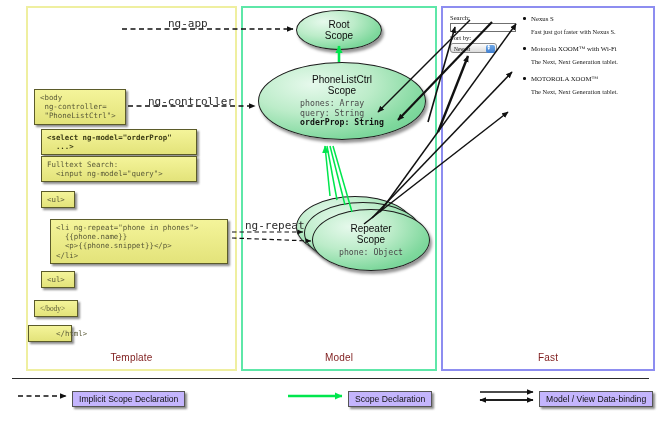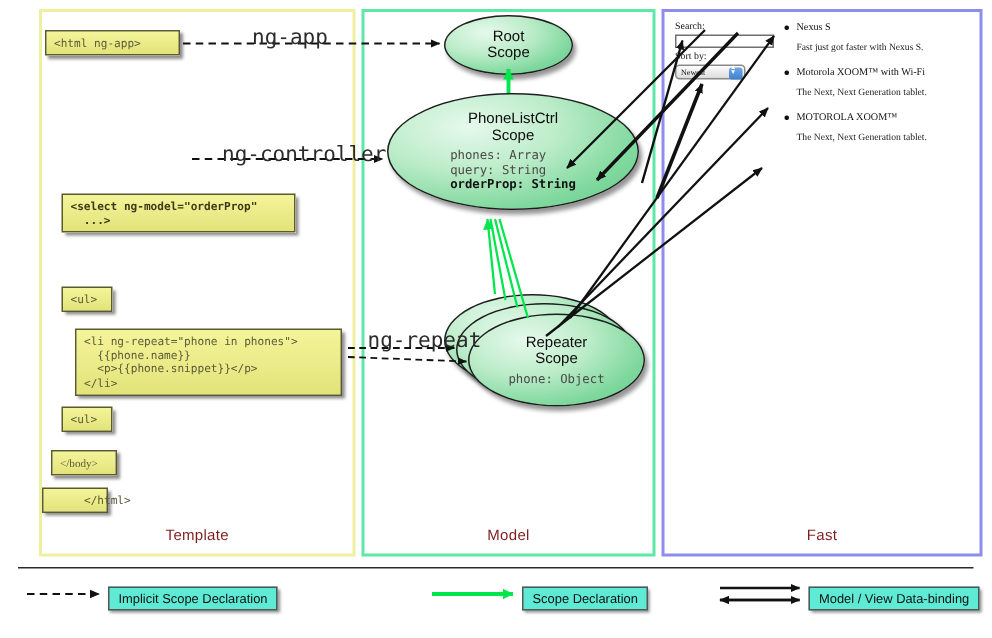--- a/index.html
+++ b/index.html
@@ -59,21 +59,21 @@
     white-space: pre;
     box-shadow: 2px 2px 2px rgba(0,0,0,.45);
   }
   .codebox.bold { font-weight: bold; color: #3a3a14; }
 
   
   .edge-label {
     position: absolute;
     z-index: 45;
     font-family: "DejaVu Sans Mono", monospace;
-    font-size: 14px;
+    font-size: 11px;
     color: #2b2b2b;
     background: transparent;
     white-space: nowrap;
   }
 
   
   .scope {
     position: absolute;
     z-index: 25;
     border-radius: 50%;
@@ -186,21 +186,21 @@
   .legend-sep {
     position: absolute;
     left: 12px; top: 378px;
     width: 637px; height: 1px;
     background: #2a2a2a;
     z-index: 10;
   }
   .legend-box {
     position: absolute;
     z-index: 30;
-    background: #5eead4;
+    background: #c4b5fd;
     border: 1px solid #555;
     font-family: "Liberation Sans", sans-serif;
     font-size: 8.6px;
     color: #111;
     padding: 2px 6px;
     white-space: nowrap;
     box-shadow: 1.5px 1.5px 2px rgba(0,0,0,.45);
   }
   .lg1 { left: 72px;  top: 391px; }
   .lg2 { left: 348px; top: 391px; }
@@ -214,26 +214,30 @@
   <div class="panel panel-template">
     <div class="panel-label">Template</div>
   </div>
   <div class="panel panel-model">
     <div class="panel-label">Model</div>
   </div>
   <div class="panel panel-view">
     <div class="panel-label">Fast</div>
   </div>
 
-  <div class="codebox" style="left:30px; top:20px; width:90px;">&lt;html ng-app&gt;</div>
-
+
+  <div class="codebox" style="left:34px; top:89px; width:92px;">&lt;body
+ ng-controller=
+ "PhoneListCtrl"&gt;</div>
 
   <div class="codebox bold" style="left:41px; top:129px; width:156px;">&lt;select ng-model="orderProp"
   ...&gt;</div>
 
+  <div class="codebox" style="left:41px; top:156px; width:156px;">Fulltext Search:
+  &lt;input ng-model="query"&gt;</div>
 
   <div class="codebox" style="left:41px; top:191px; width:34px;">&lt;ul&gt;</div>
 
   <div class="codebox" style="left:50px; top:219px; width:178px;">&lt;li ng-repeat="phone in phones"&gt;
   {{phone.name}}
   &lt;p&gt;{{phone.snippet}}&lt;/p&gt;
 &lt;/li&gt;</div>
 
   <div class="codebox" style="left:41px; top:271px; width:34px;">&lt;ul&gt;</div>
 

